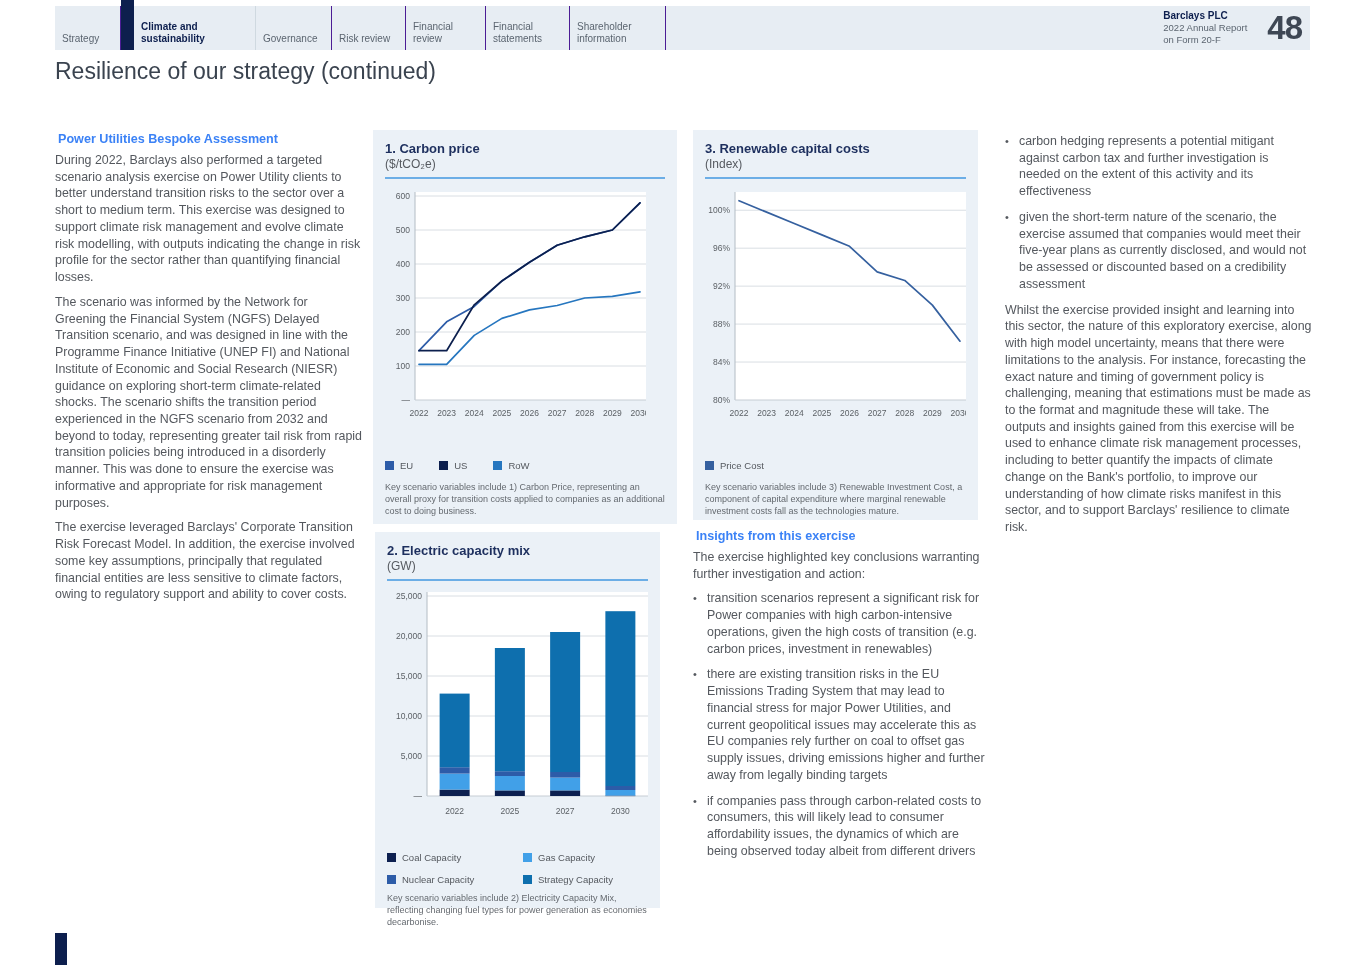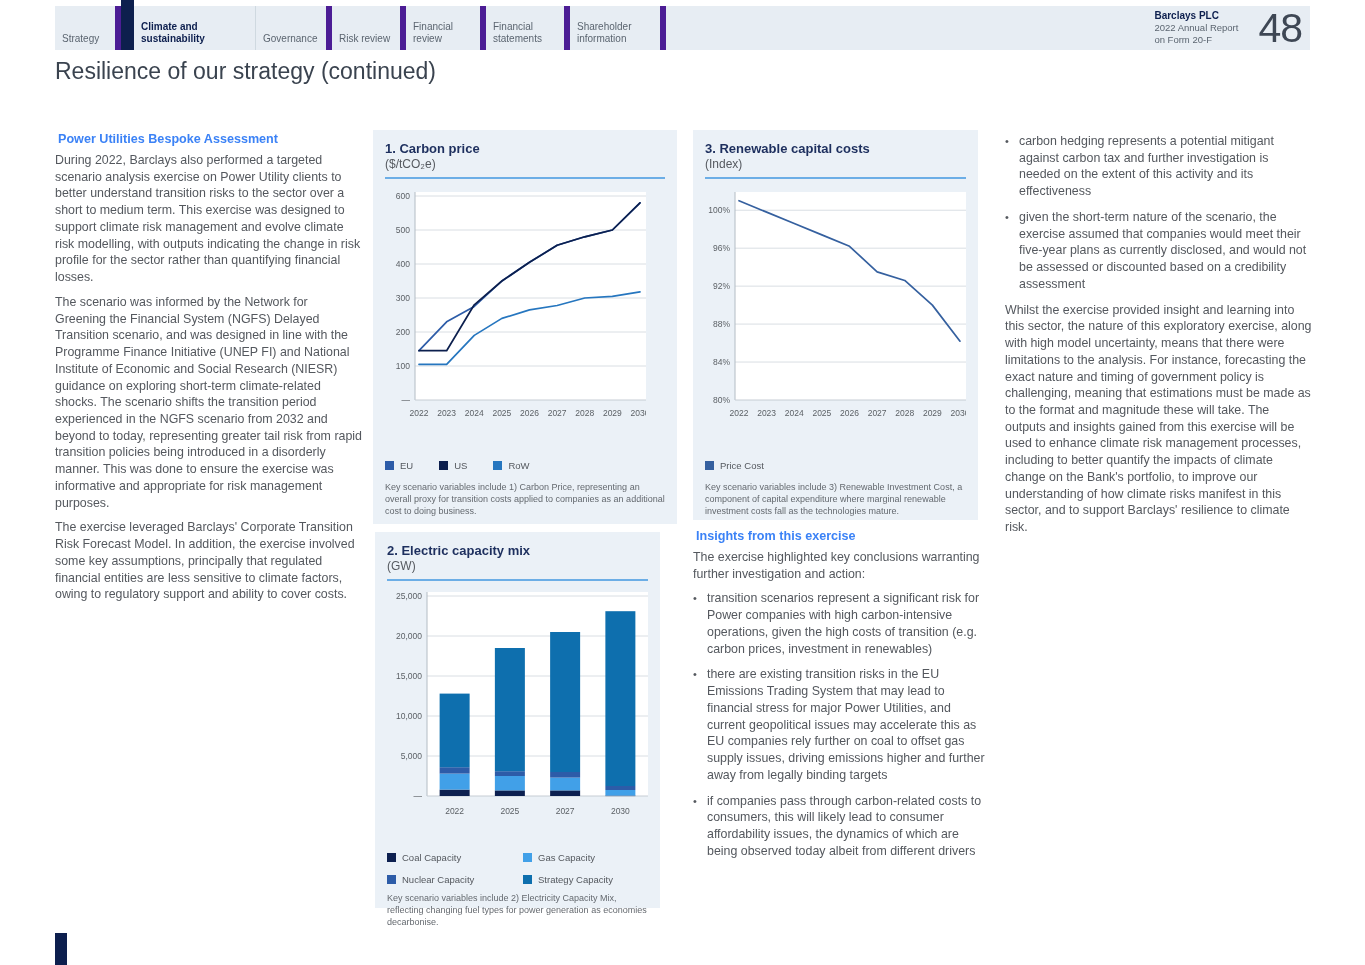--- a/index.html
+++ b/index.html
@@ -2,27 +2,27 @@
 <html><head>
 <meta charset="utf-8">
 <style>
   html,body{margin:0;padding:0;background:#ffffff;}
   body{font-family:"Liberation Sans", sans-serif; -webkit-font-smoothing:antialiased;}
   #page{position:relative;width:1365px;height:965px;background:#fff;overflow:hidden;}
 
   
   #band{position:absolute;left:55px;top:6px;width:1255px;height:44px;background:#e7edf3;display:flex;}
   .tab{display:flex;align-items:flex-end;padding:0 6px 6px 7px;font-size:10px;line-height:1.15;
-       color:#5b6570;border-right:6px solid #4c1d95;box-sizing:border-box;}
+       color:#5b6570;border-right:1px solid #4c1d95;box-sizing:border-box;}
   .tab.active{color:#0d1f4e;font-weight:bold;border-right:1px solid #cfd9e0;}
   #active-bar{width:13px;height:50px;margin-top:-6px;background:#0d1f4e;flex:none;}
   #brand{margin-left:auto;display:flex;align-items:center;padding-right:8px;}
   #brand-text{font-size:9.5px;line-height:1.25;color:#5b6570;margin-right:20px;}
   #brand-text .bold{font-weight:bold;color:#0d1f4e;font-size:10px;}
-  #page-num{font-size:41px;color:#3e4754;letter-spacing:-1px;}
+  #page-num{font-size:33px;color:#3e4754;letter-spacing:-1px;font-weight:bold;}
 
   
   #page-title{position:absolute;left:55px;top:58px;font-size:23px;color:#3a434f;}
 
   
   .col{position:absolute;font-size:12.4px;line-height:1.35;color:#54585e;}
   .col h3{font-size:12.6px;font-weight:bold;color:#3b82f6;margin:0 0 4px 3px;}
   .col p{margin:0 0 8px 0;}
   .bullet{display:flex;margin:0 0 9px 0;}
   .bm{flex:none;width:14px;font-size:11px;padding-top:1px;}

